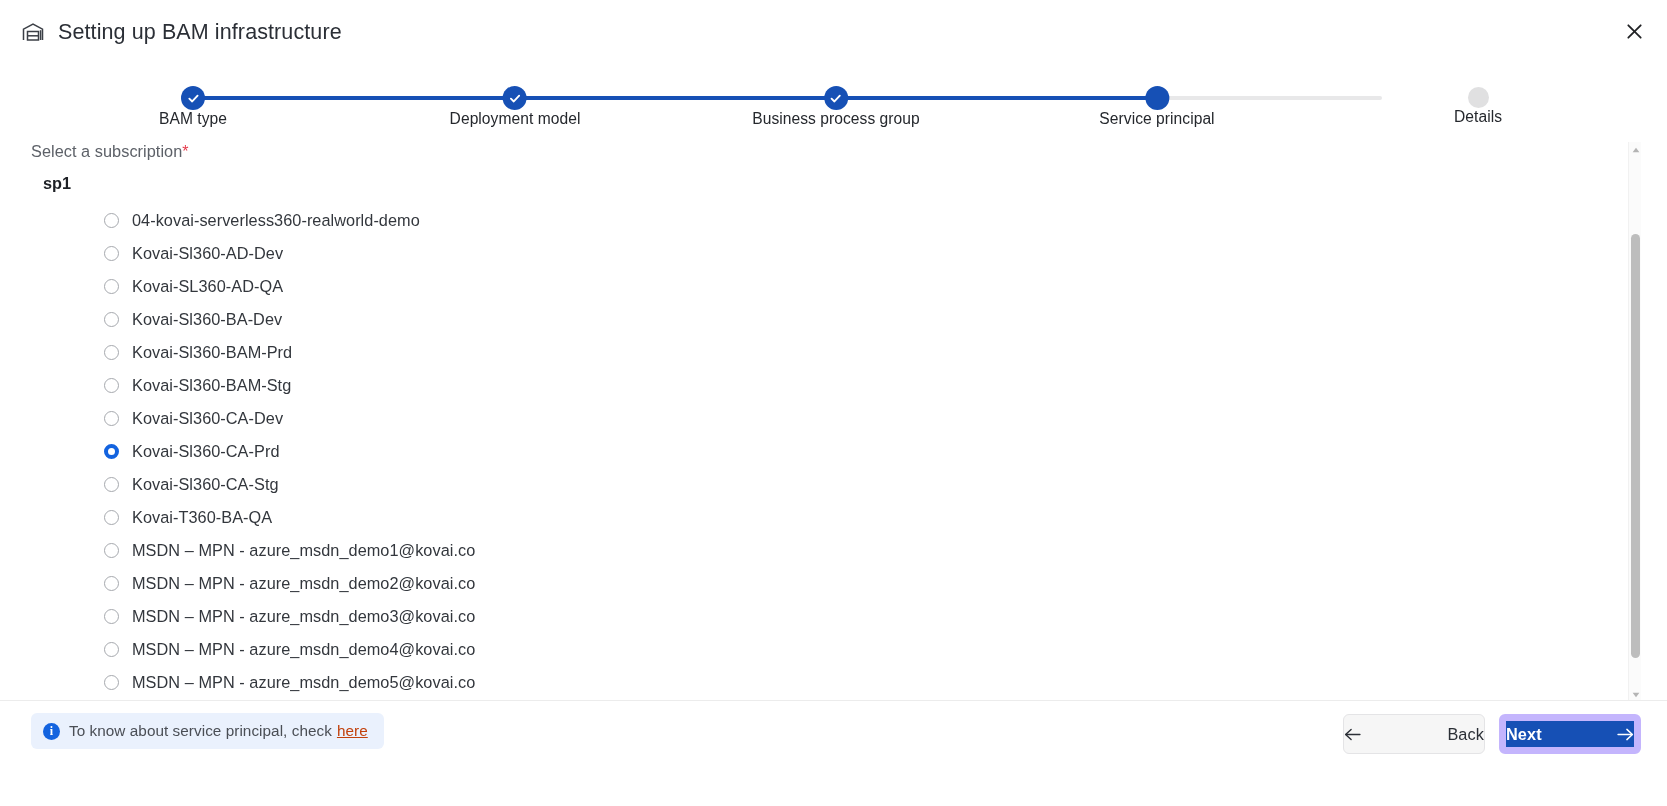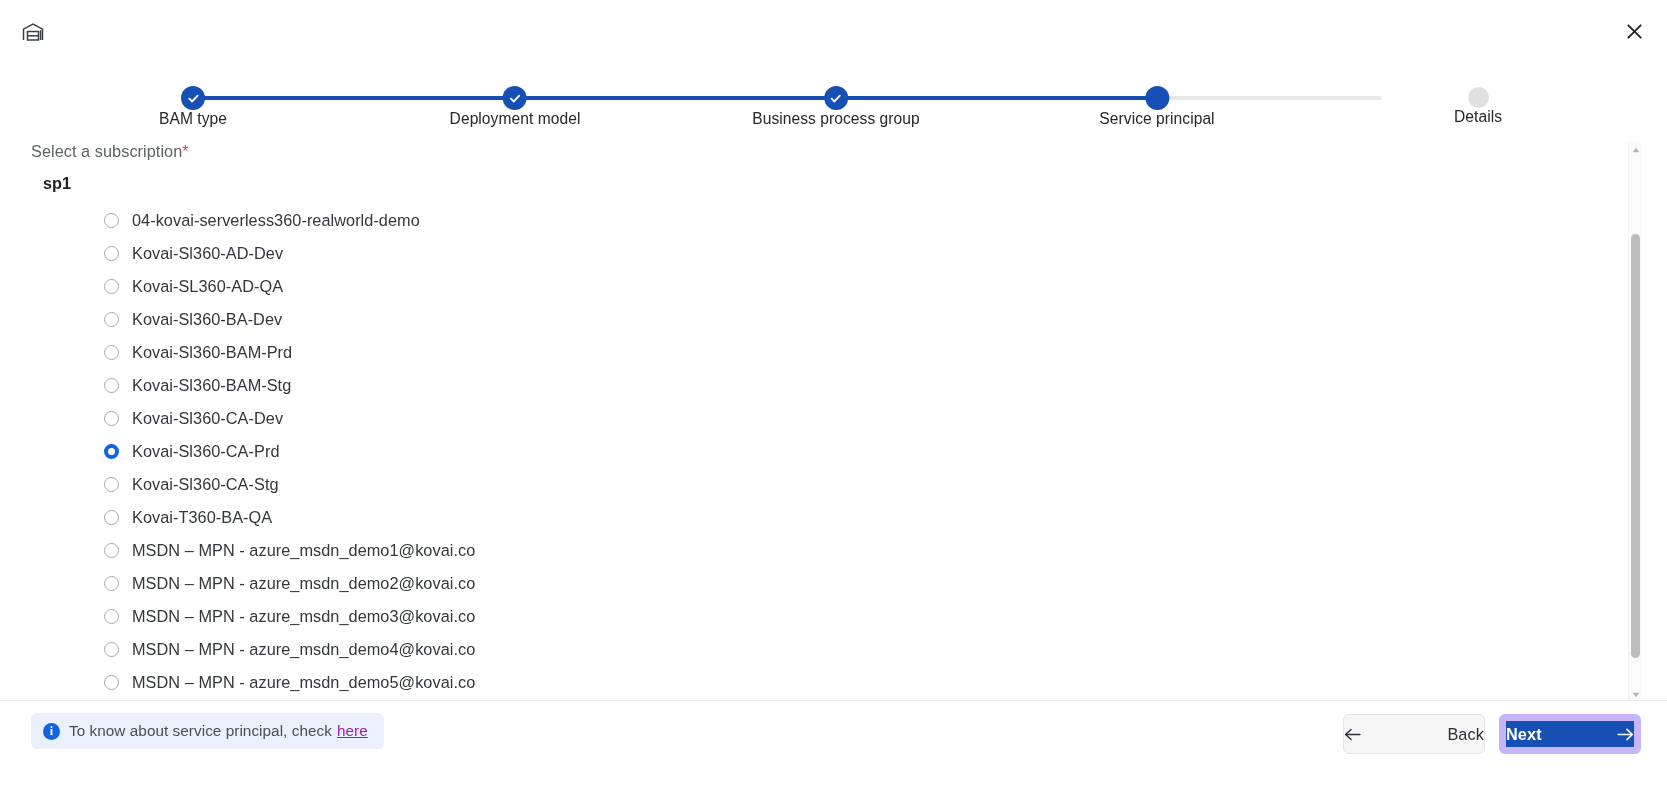--- a/index.html
+++ b/index.html
@@ -235,21 +235,21 @@
     flex: none;
     font-family: "Liberation Serif", serif;
   }
   .info-text {
     font-size: 15.3px;
     color: #4a4e55;
     letter-spacing: 0.05px;
     white-space: nowrap;
   }
   .info-link {
-    color: #a21caf;
+    color: #c2410c;
     margin-left: 5px;
     cursor: pointer;
     text-decoration: underline;
   }
 
   .btn-row {
     position: absolute;
     right: 26px;
     top: 13px;
     display: flex;
@@ -289,20 +289,21 @@
 
   <div class="header">
     <span class="header-icon">
       <svg width="24" height="24" viewBox="0 0 24 24" fill="none" stroke="currentColor" stroke-width="1.5">
         <path d="M2.5 20V9.2L12 4.2l9.5 5V20"></path>
         <rect x="6.5" y="11.5" width="11" height="8.5"></rect>
         <line x1="6.5" y1="15.8" x2="17.5" y2="15.8"></line>
         <line x1="19.6" y1="10.2" x2="19.6" y2="20"></line>
       </svg>
     </span>
+    <span class="header-title">Setting up BAM infrastructure</span>
   </div>
 
   <div class="close-btn">
     <svg width="19" height="19" viewBox="0 0 20 20" stroke="currentColor" stroke-width="1.9" stroke-linecap="round">
       <line x1="3.5" y1="3.5" x2="16.5" y2="16.5"></line>
       <line x1="16.5" y1="3.5" x2="3.5" y2="16.5"></line>
     </svg>
   </div>
 
   <div class="stepper">

